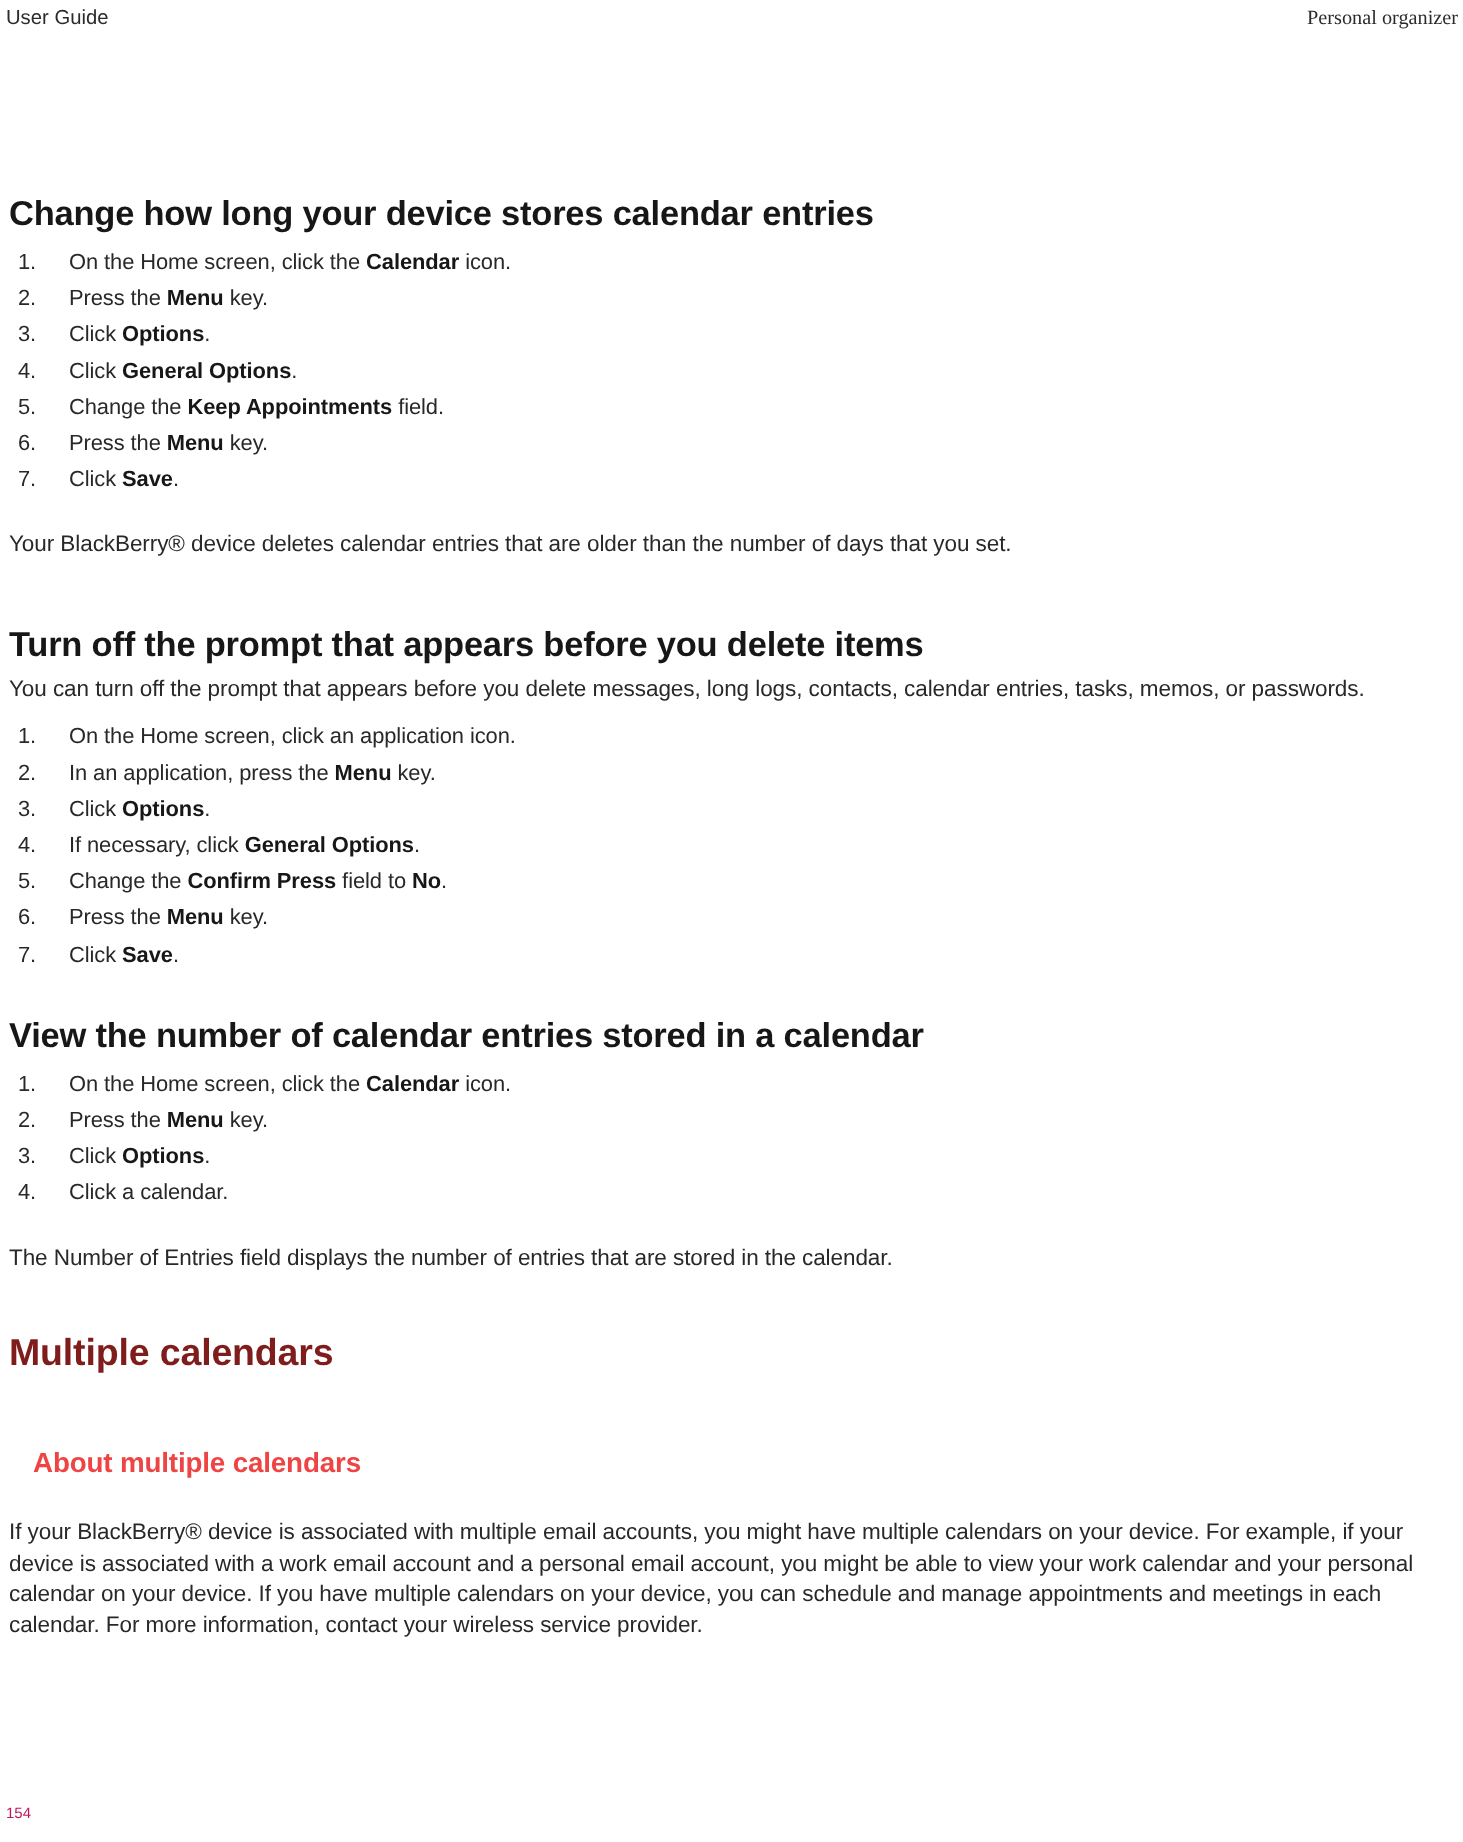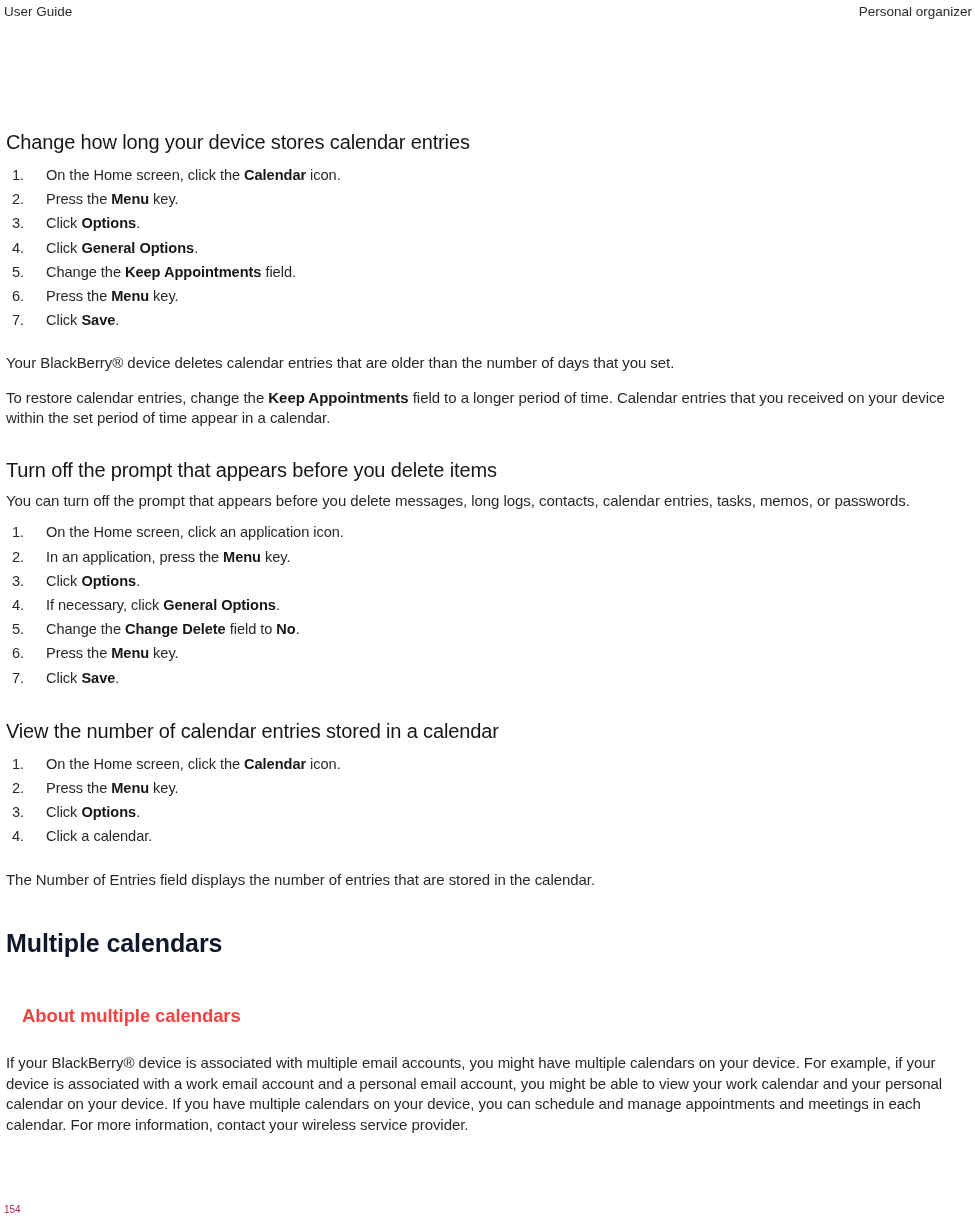--- a/index.html
+++ b/index.html
@@ -35,51 +35,52 @@
   }
   .runhead .left {
     position: absolute;
     left: 4px;
     top: 2px;
   }
   .runhead .right {
     position: absolute;
     right: 3px;
     top: 2px;
+    font-family: Liberation Serif, serif;
   }
 
   
   .content {
     position: absolute;
     left: 6px;
     top: 131px;
     width: 966px;
   }
 
   h1.title {
     font-size: 25px;
     font-weight: bold;
     letter-spacing: -0.1px;
     margin: 0;
     padding: 0;
     line-height: 30px;
-    color: #0f172a;
+    color: #7f1d1d;
   }
   h2.subhead {
     font-size: 18.5px;
     font-weight: bold;
     margin: 16px;
     padding: 0;
     line-height: 24px;
     color: #ef4444;
     letter-spacing: -0.1px;
   }
   h3.secthead {
-    font-size: 20px;
-    font-weight: normal;
+    font-size: 23px;
+    font-weight: bold;
     margin: 0;
     padding: 0;
     line-height: 23px;
     color: #171717;
     letter-spacing: -0.15px;
   }
 
   p.body {
     font-size: 15px;
     line-height: 20.5px;
@@ -148,36 +149,35 @@
           <li><span class="num">2.</span><span><span>Press the </span><b>Menu</b><span> key.</span></span></li>
           <li><span class="num">3.</span><span><span>Click </span><b>Options</b><span>.</span></span></li>
           <li><span class="num">4.</span><span><span>Click </span><b>General Options</b><span>.</span></span></li>
           <li><span class="num">5.</span><span><span>Change the </span><b>Keep Appointments</b><span> field.</span></span></li>
           <li><span class="num">6.</span><span><span>Press the </span><b>Menu</b><span> key.</span></span></li>
           <li><span class="num">7.</span><span><span>Click </span><b>Save</b><span>.</span></span></li>
         </ol>
       <div class="gap-lg"></div>
       <p class="body"><span>Your BlackBerry® device deletes calendar entries that are older than the number of days that you set.</span></p>
       <div class="gap-md"></div>
-      <p class="body"><span>To restore calendar entries, change the </span><b>Keep Appointments</b><span> field to a longer period of time. Calendar entries that you received on your device within the set period of time appear in a calendar.</span></p>
     </div>
 
     <div class="gap-xl"></div>
 
     <div>
       <h3 class="secthead">Turn off the prompt that appears before you delete items</h3>
       <div class="gap-sm"></div>
       <p class="body"><span>You can turn off the prompt that appears before you delete messages, long logs, contacts, calendar entries, tasks, memos, or passwords.</span></p>
       <div class="gap-sm"></div>
       <ol class="steps">
           <li><span class="num">1.</span><span><span>On the Home screen, click an application icon.</span></span></li>
           <li><span class="num">2.</span><span><span>In an application, press the </span><b>Menu</b><span> key.</span></span></li>
           <li><span class="num">3.</span><span><span>Click </span><b>Options</b><span>.</span></span></li>
           <li><span class="num">4.</span><span><span>If necessary, click </span><b>General Options</b><span>.</span></span></li>
-          <li><span class="num">5.</span><span><span>Change the </span><b>Change Delete</b><span> field to </span><b>No</b><span>.</span></span></li>
+          <li><span class="num">5.</span><span><span>Change the </span><b>Confirm Press</b><span> field to </span><b>No</b><span>.</span></span></li>
           <li><span class="num">6.</span><span><span>Press the </span><b>Menu</b><span> key.</span></span></li>
           <li><span class="num">7.</span><span><span>Click </span><b>Save</b><span>.</span></span></li>
         </ol>
     </div>
 
     <div class="gap-xl"></div>
 
     <div>
       <h3 class="secthead">View the number of calendar entries stored in a calendar</h3>
       <div class="gap-sm"></div>

